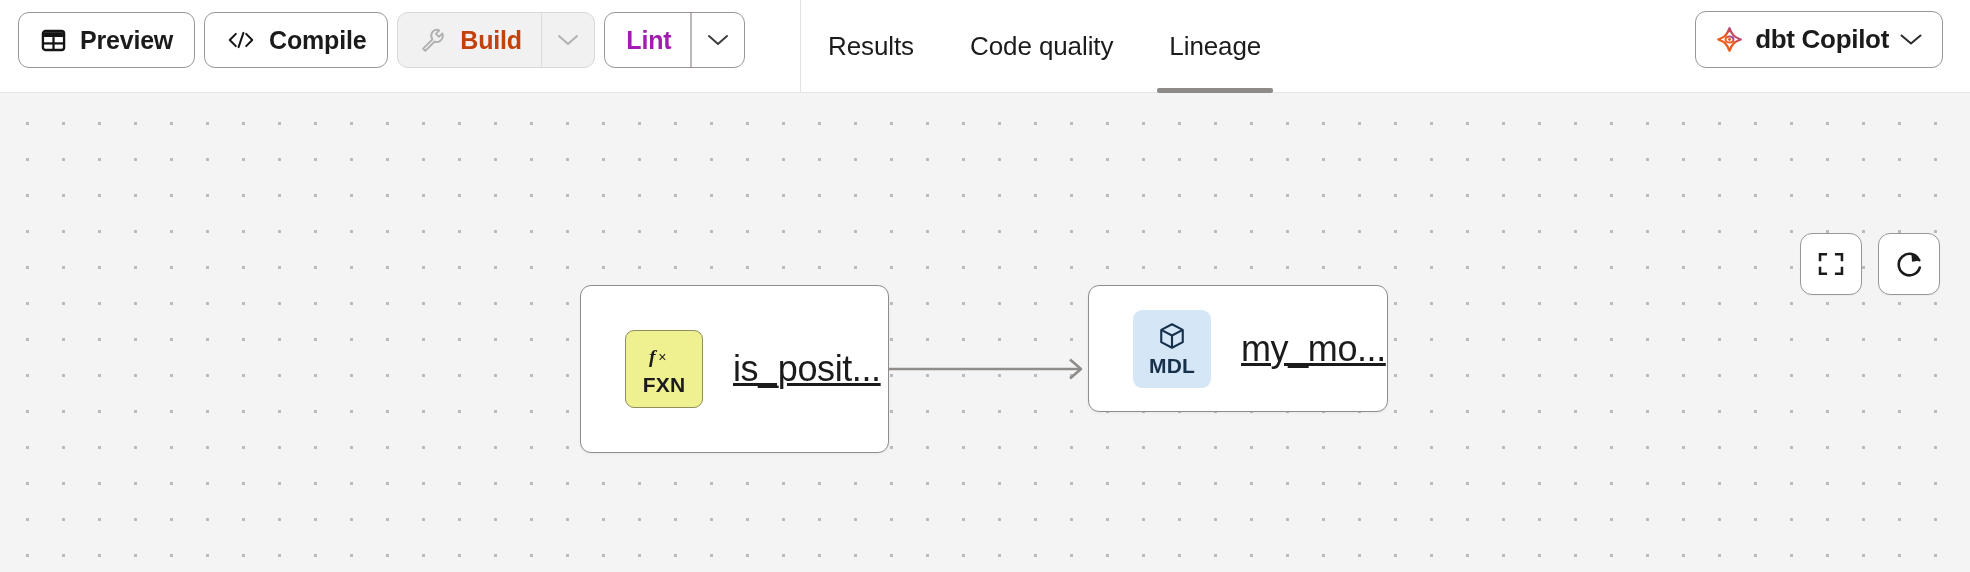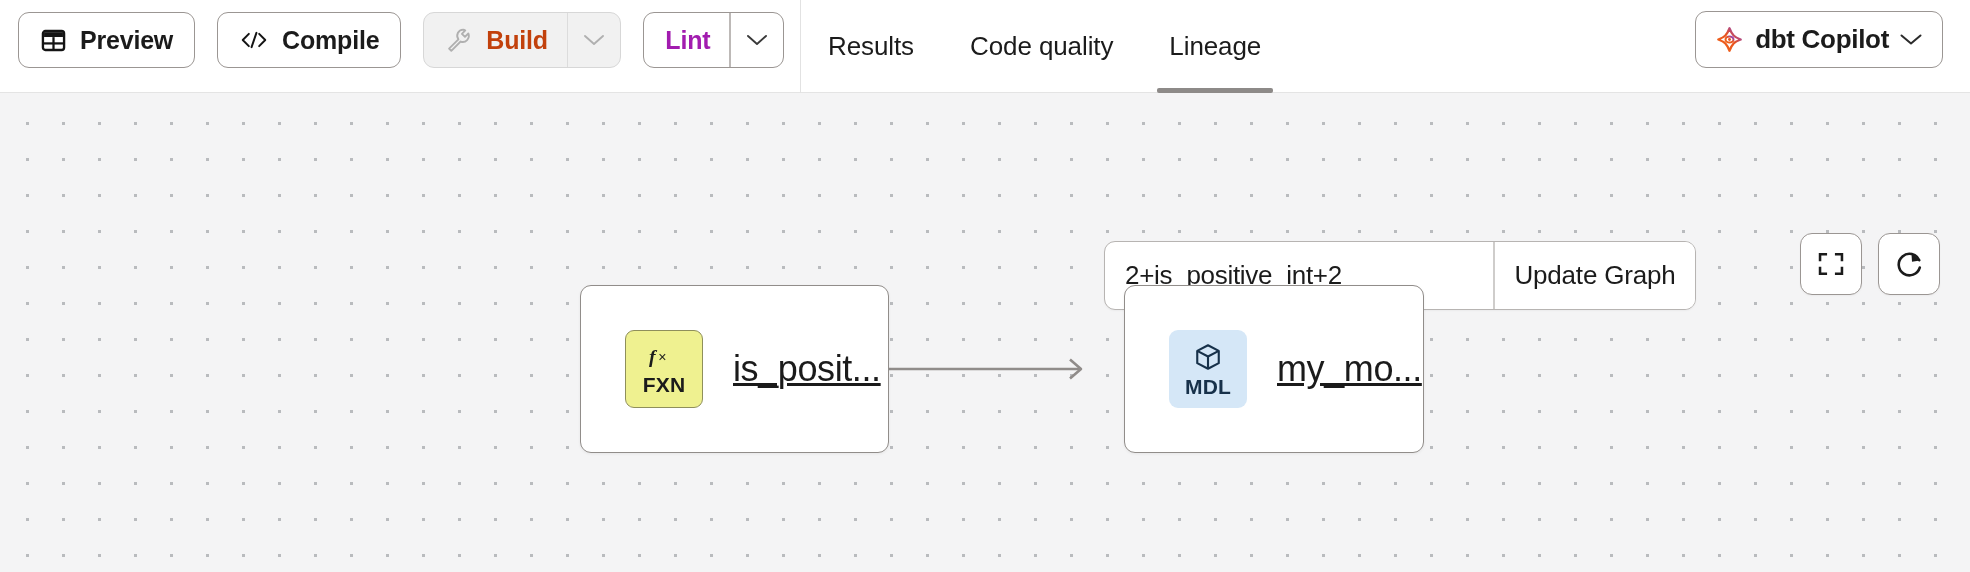--- a/index.html
+++ b/index.html
@@ -36,21 +36,21 @@
     width: 1px; height: 93px;
     background: #e2e2e2;
   }
 
   
   .actions {
     position: absolute;
     left: 18px; top: 12px;
     display: flex;
     align-items: center;
-    gap: 22px;
+    gap: 9px;
     height: 56px;
   }
 
   .btn {
     height: 56px;
     border: 1.5px solid #9b9693;
     border-radius: 11px;
     background: #ffffff;
     display: flex;
     align-items: center;
@@ -232,21 +232,21 @@
     position: absolute;
     background: #ffffff;
     border: 1.5px solid #918d8a;
     border-radius: 11px;
     display: flex;
     align-items: center;
     box-shadow: 0 1px 3px rgba(0,0,0,0.06);
     cursor: pointer;
   }
   #node-fxn { left: 580px; top: 192px; width: 309px; height: 168px; }
-  #node-mdl { left: 1088px; top: 192px; width: 300px; height: 168px; margin-left: 36px; }
+  #node-mdl { left: 1088px; top: 192px; width: 300px; height: 127px; }
 
   .badge {
     width: 78px; height: 78px;
     border-radius: 9px;
     display: flex;
     flex-direction: column;
     align-items: center;
     justify-content: center;
     gap: 1px;
     flex: none;
@@ -387,27 +387,20 @@
       <span class="icon">
         <svg width="24" height="15" viewBox="0 0 24 15">
           <path d="M2.5 3.5 L12 11.5 L21.5 3.5" fill="none" stroke="#2b2b2b" stroke-width="2" stroke-linecap="round" stroke-linejoin="round"></path>
         </svg>
       </span>
     </div>
   </div>
 
   <div class="canvas">
 
-    <div class="querybar">
-      <input type="text" value="2+is_positive_int+2" style="">
-      <div class="vsep"></div>
-      <div class="update">
-        <span>Update Graph</span>
-      </div>
-    </div>
 
     <div class="canvas-tools">
       <div class="tool-btn">
         <span class="icon">
           <svg width="30" height="30" viewBox="0 0 26 26">
             <path d="M3.5 9.5 V4.5 H8.5" fill="none" stroke="#1b1b1b" stroke-width="2.2" stroke-linecap="square"></path>
             <path d="M17.5 4.5 H22.5 V9.5" fill="none" stroke="#1b1b1b" stroke-width="2.2" stroke-linecap="square"></path>
             <path d="M22.5 16.5 V21.5 H17.5" fill="none" stroke="#1b1b1b" stroke-width="2.2" stroke-linecap="square"></path>
             <path d="M8.5 21.5 H3.5 V16.5" fill="none" stroke="#1b1b1b" stroke-width="2.2" stroke-linecap="square"></path>
           </svg>

